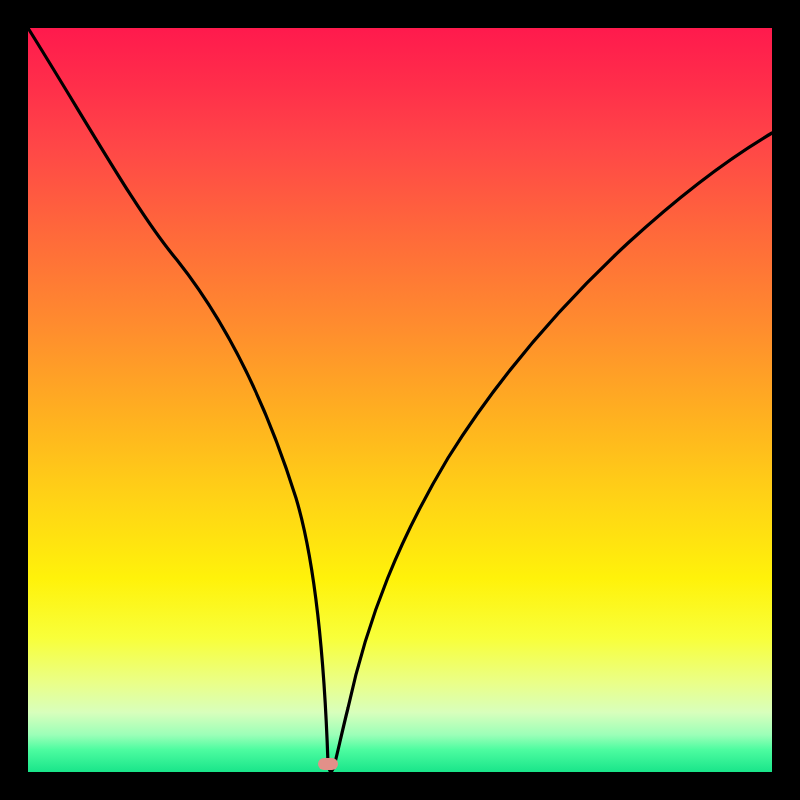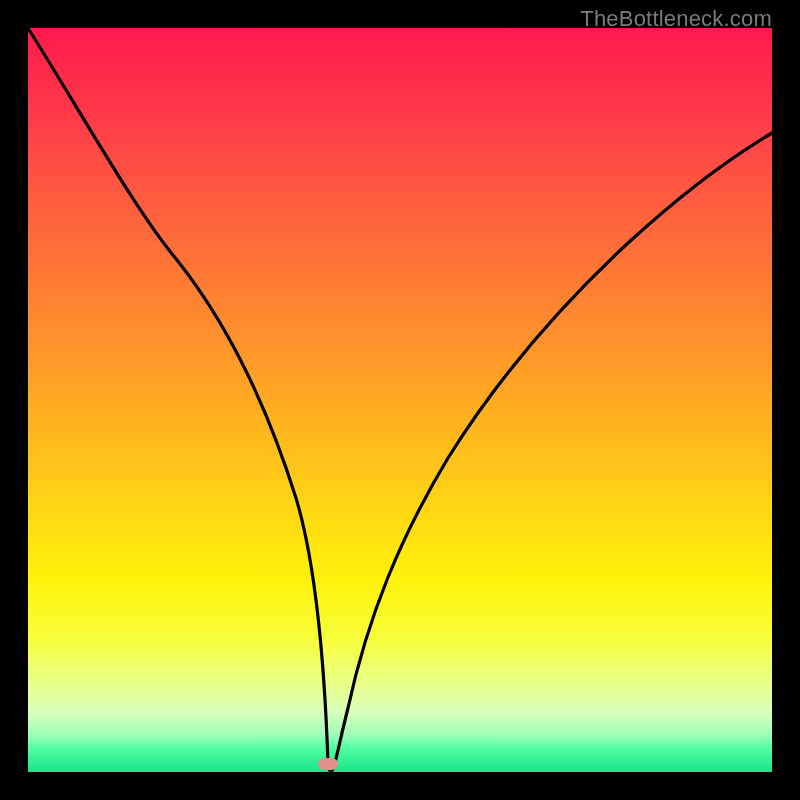--- a/index.html
+++ b/index.html
@@ -82,14 +82,13 @@
                C 301 742, 302 744, 303 744
                C 306 744, 310 720, 320 680
                C 340 588, 372 510, 420 430
                C 470 350, 530 280, 600 215
                C 660 160, 710 125, 744 105" fill="none" stroke="#000" stroke-width="3.2" stroke-linecap="round"></path>
     </svg>
 
     <div class="marker" style="left:290px; top:730px;"></div>
   </div>
 
-  <div class="watermark">TheBottleneck.com</div>
 </div>
 
 </body></html>

